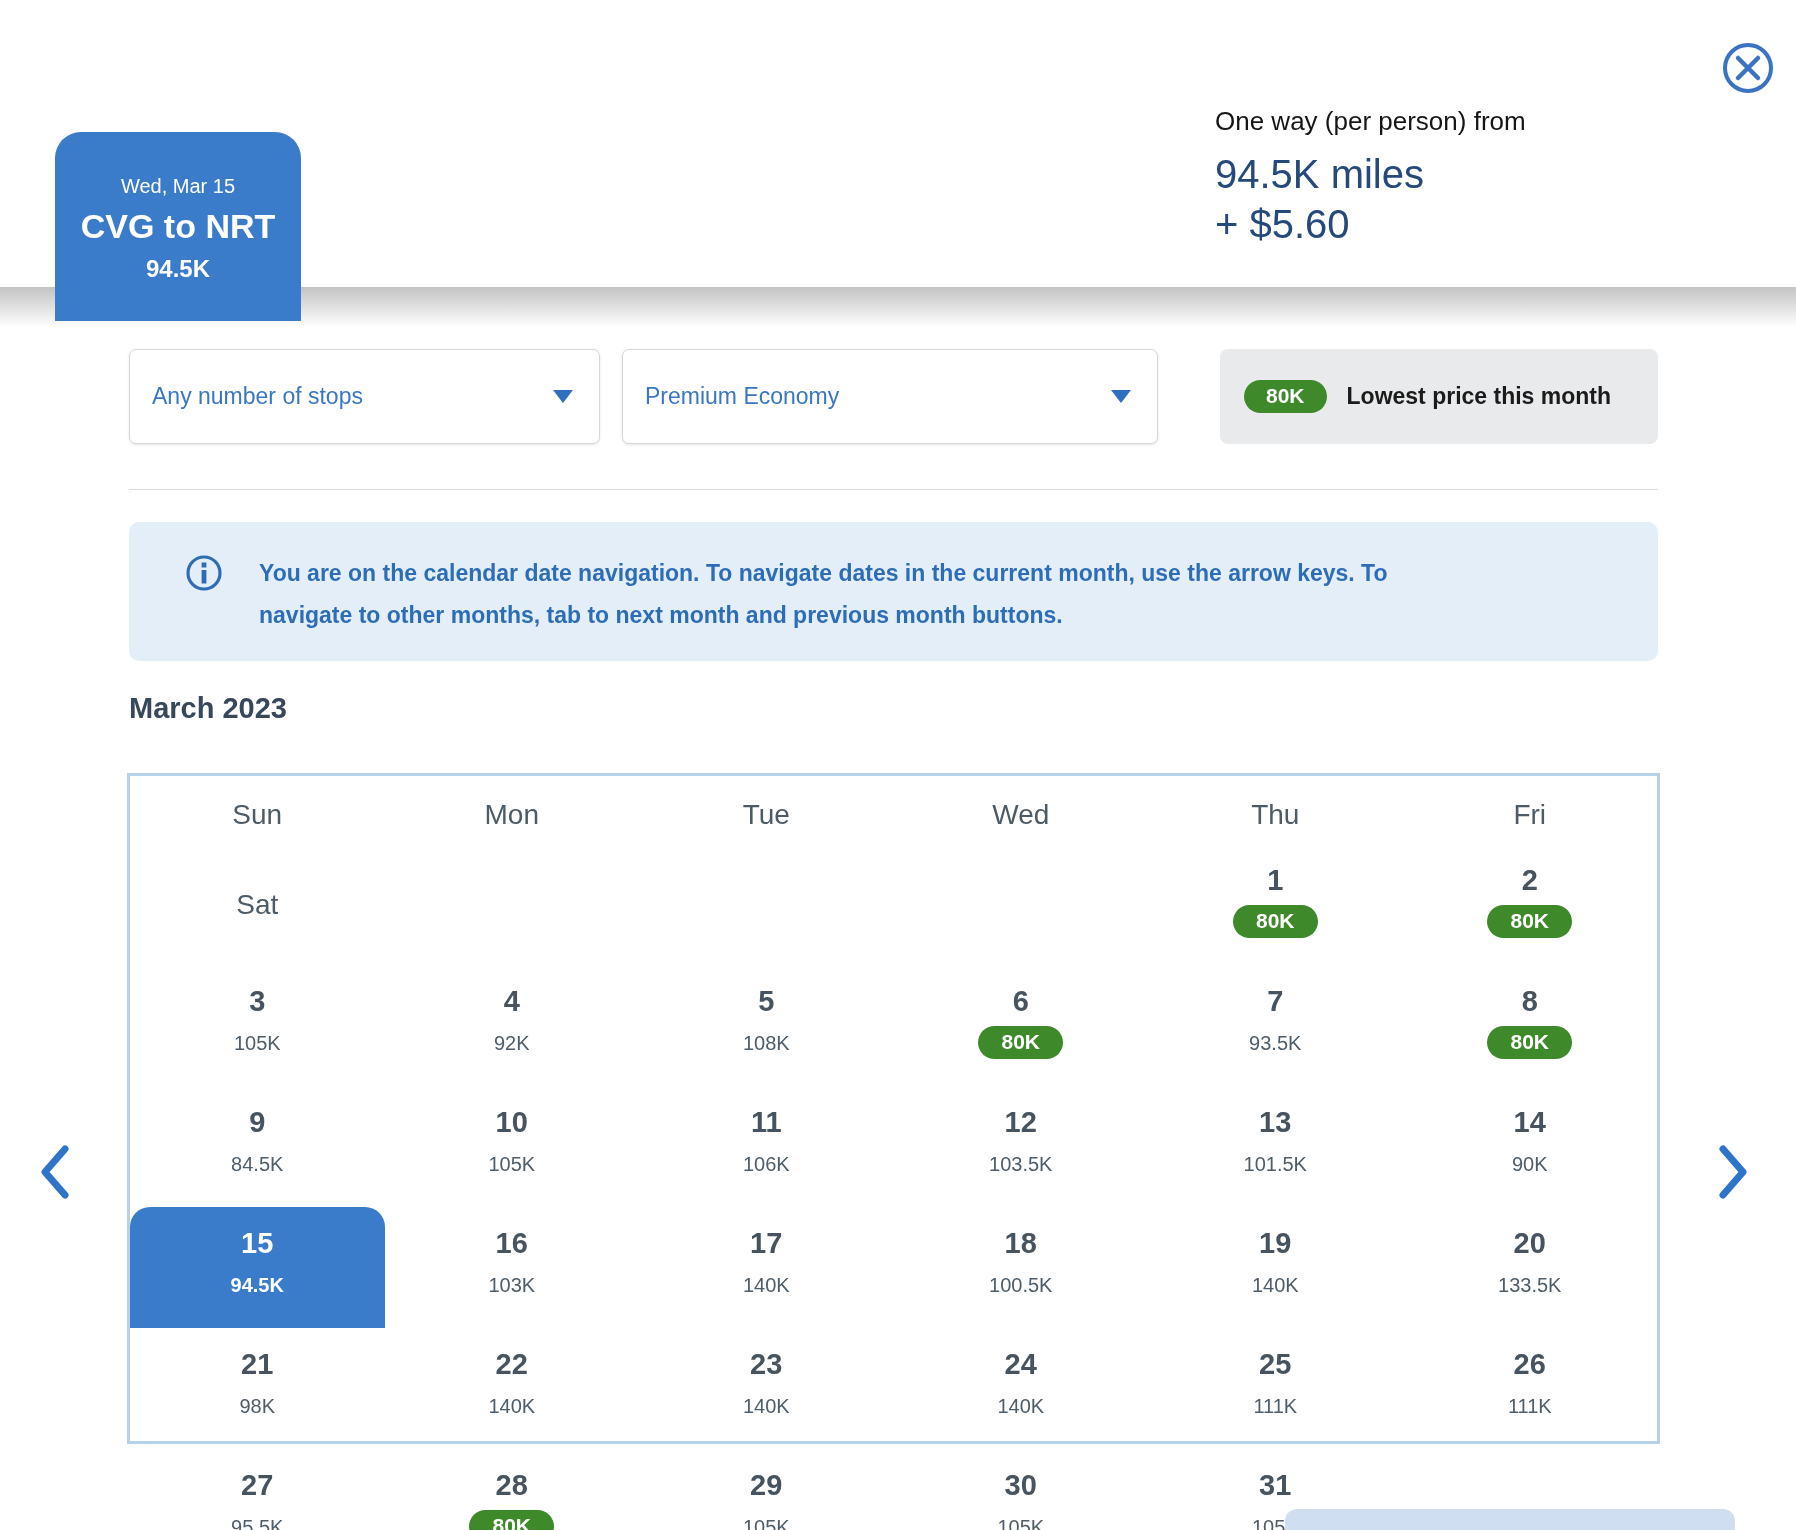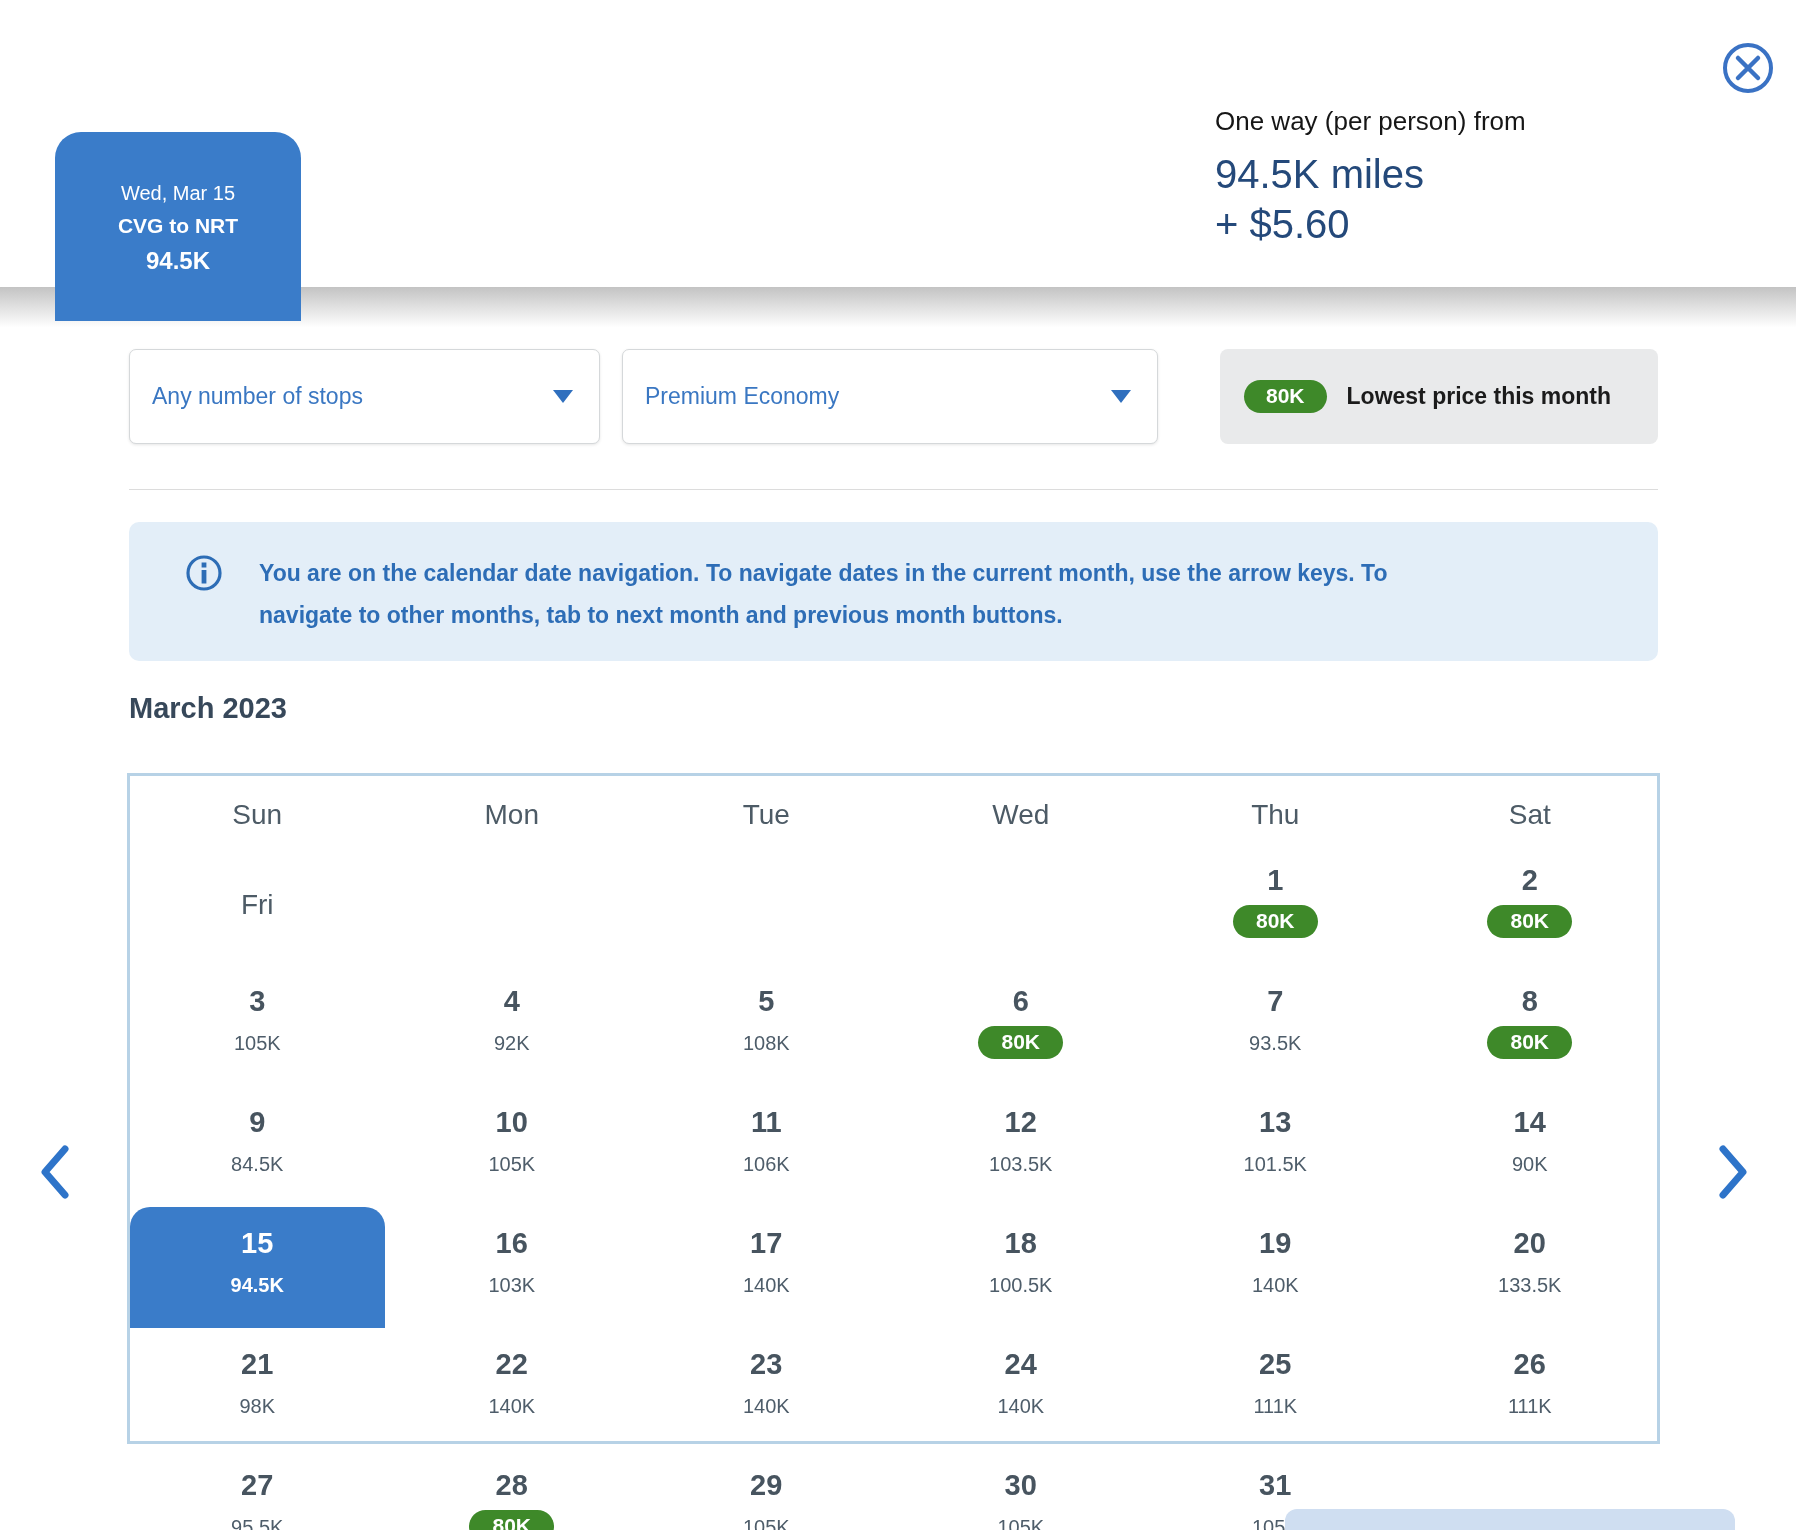--- a/index.html
+++ b/index.html
@@ -27,21 +27,21 @@
   
   .modal-header{position:absolute;left:0;top:0;width:1796px;height:287px;background:#fff;z-index:2;}
   .header-shadow{position:absolute;left:0;top:287px;width:1796px;height:46px;
     background:linear-gradient(to bottom,#c3c3c3 0%,rgba(255,255,255,0) 88%);z-index:1;}
   .page-title{position:absolute;left:61px;top:26px;font-size:48px;font-weight:400;color:var(--navy);letter-spacing:.5px;}
   .close-button{position:absolute;left:1721px;top:41px;width:54px;height:54px;border:none;background:transparent;cursor:pointer;z-index:3;}
   .trip-card{position:absolute;left:55px;top:132px;width:246px;height:189px;z-index:3;
     background:var(--accent-blue);border-radius:26px 26px 0 0;color:#fff;text-align:center;
     display:flex;flex-direction:column;justify-content:center;gap:9px;padding-top:4px;cursor:pointer;}
   .trip-card .tc-date{font-size:20px;font-weight:400;}
-  .trip-card .tc-route{font-size:21px;font-weight:700;}
+  .trip-card .tc-route{font-size:34px;font-weight:700;}
   .trip-card .tc-miles{font-size:24px;font-weight:700;}
   .price-summary{position:absolute;left:1215px;top:106px;z-index:3;}
   .price-summary .ps-prefix{font-size:26px;color:#161616;margin-bottom:12px;}
   .price-summary .ps-miles,.price-summary .ps-taxes{font-size:40px;font-weight:500;color:var(--price-navy);line-height:50px;}
   
   .dropdown{position:absolute;top:349px;height:95px;background:#fff;border:1px solid #d5d8da;border-radius:7px;
     box-shadow:0 1px 3px rgba(0,0,0,.10);display:flex;align-items:center;justify-content:space-between;
     padding:0 26px 0 22px;cursor:pointer;}
   .dropdown .dd-label{font-size:23px;color:var(--link-blue);}
   .dd-caret{width:0;height:0;border-left:10px solid transparent;border-right:10px solid transparent;
@@ -141,22 +141,22 @@
 </div>
 
 <h2 class="month-title">March 2023</h2>
 
 <div class="calendar-grid">
     <div class="day-header">Sun</div>
     <div class="day-header">Mon</div>
     <div class="day-header">Tue</div>
     <div class="day-header">Wed</div>
     <div class="day-header">Thu</div>
+    <div class="day-header">Fri</div>
     <div class="day-header">Sat</div>
-    <div class="day-header">Fri</div>
     <div class="day-cell"></div>
     <div class="day-cell"></div>
     <div class="day-cell"></div>
     <div class="day-cell"><div class="day-num">1</div><div class="day-price pill">80K</div></div>
     <div class="day-cell"><div class="day-num">2</div><div class="day-price pill">80K</div></div>
     <div class="day-cell"><div class="day-num">3</div><div class="day-price">105K</div></div>
     <div class="day-cell"><div class="day-num">4</div><div class="day-price">92K</div></div>
     <div class="day-cell"><div class="day-num">5</div><div class="day-price">108K</div></div>
     <div class="day-cell"><div class="day-num">6</div><div class="day-price pill">80K</div></div>
     <div class="day-cell"><div class="day-num">7</div><div class="day-price">93.5K</div></div>

